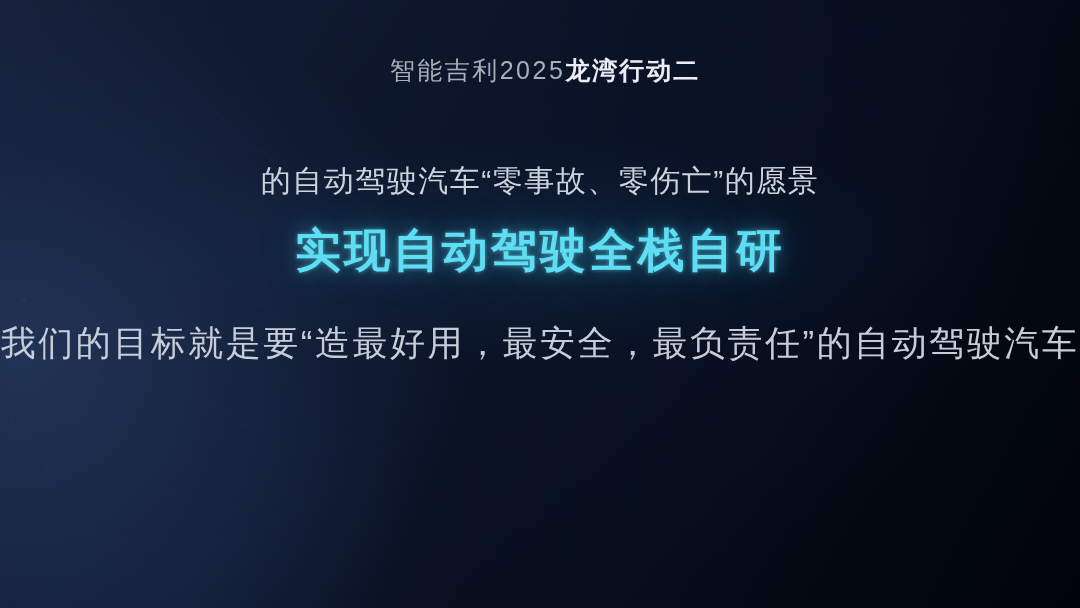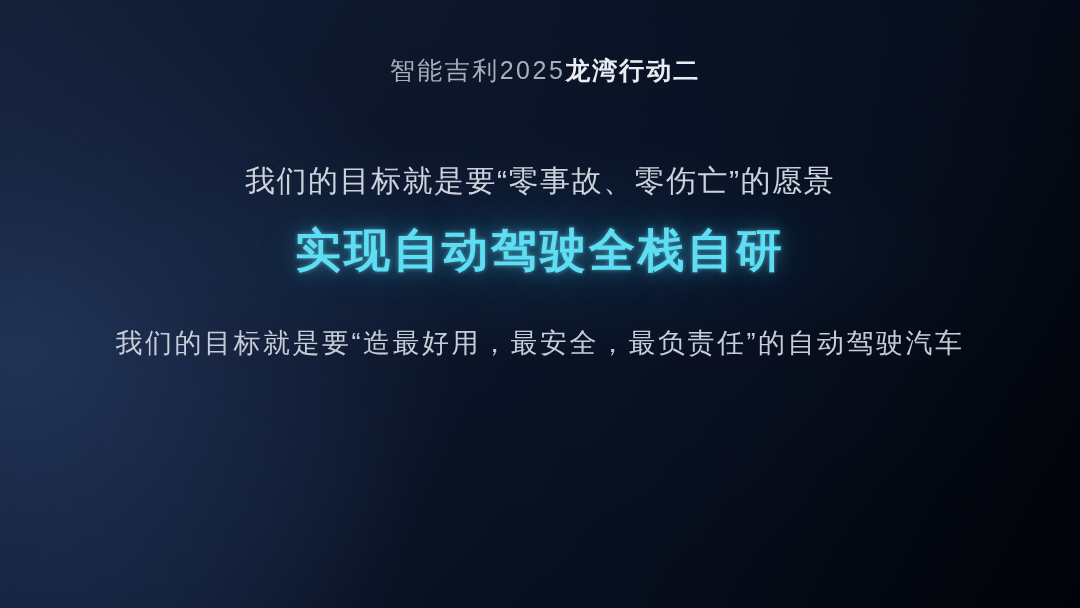--- a/index.html
+++ b/index.html
@@ -105,21 +105,21 @@
       0 0 4px rgba(95,221,242,0.55),
       0 0 18px rgba(72,190,222,0.45),
       0 0 44px rgba(46,150,190,0.30);
   }
 
   
   .bodyline {
     position: absolute;
     left: 0;
     right: 0;
-    font-size: 27px;
+    font-size: 35px;
     line-height: 42px;
     color: #c6cdd8;
     font-weight: 300;
     letter-spacing: 2.5px;
     white-space: nowrap;
   }
   .bodyline.l1 { top: 322px; }
   .bodyline.l2 { top: 370px; }
   .bodyline .emph {
     color: #ffffff;
@@ -160,21 +160,21 @@
   </svg>
 
   <div id="bg-glow"></div>
 
   <div id="content">
 
     <div class="eyebrow">
       <span class="light">智能吉利2025</span><span class="strong">龙湾行动二</span>
     </div>
 
-    <div class="subtitle">我们的目标就是要“零事故、零伤亡”的愿景</div>
+    <div class="subtitle">的自动驾驶汽车“零事故、零伤亡”的愿景</div>
 
     <div class="headline">实现自动驾驶全栈自研</div>
 
     <div class="bodyline l1">我们的目标就是要“造最好用，最安全，最负责任”的自动驾驶汽车</div>
 
 
   </div>
 </div>
 
 </body></html>

